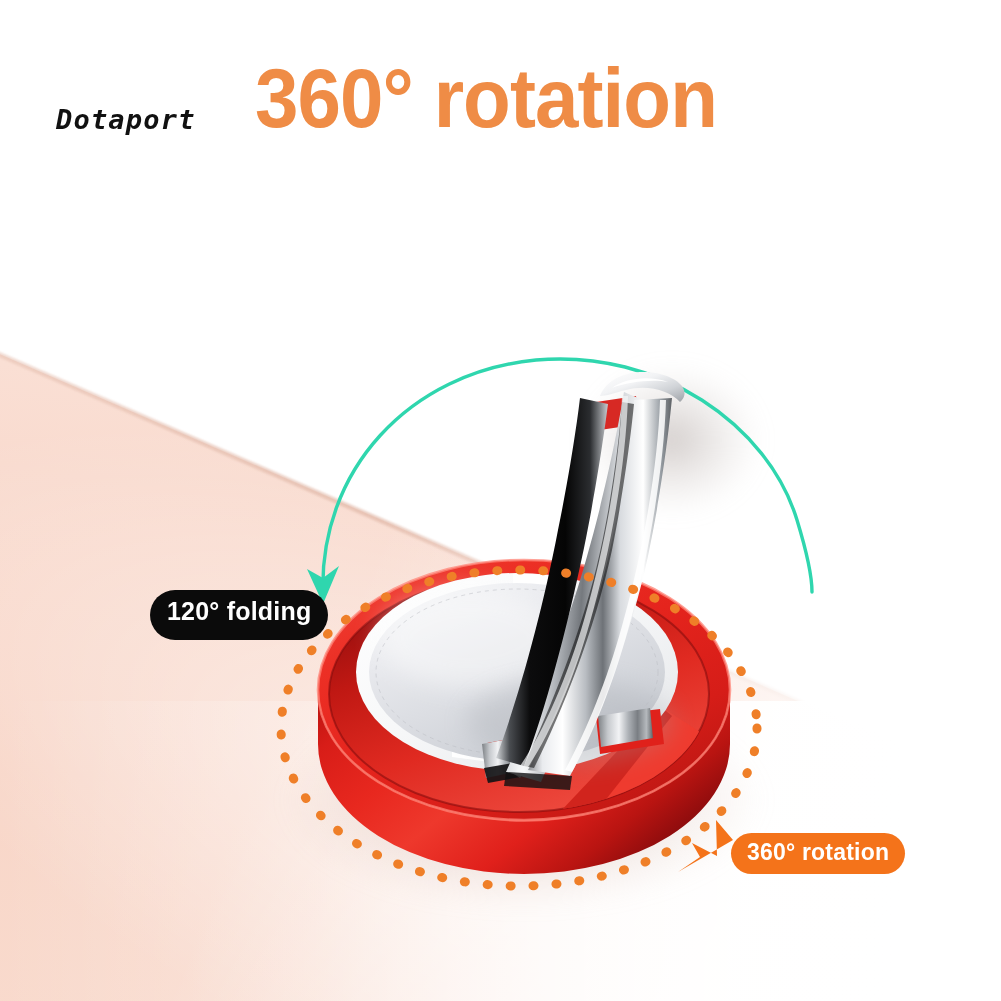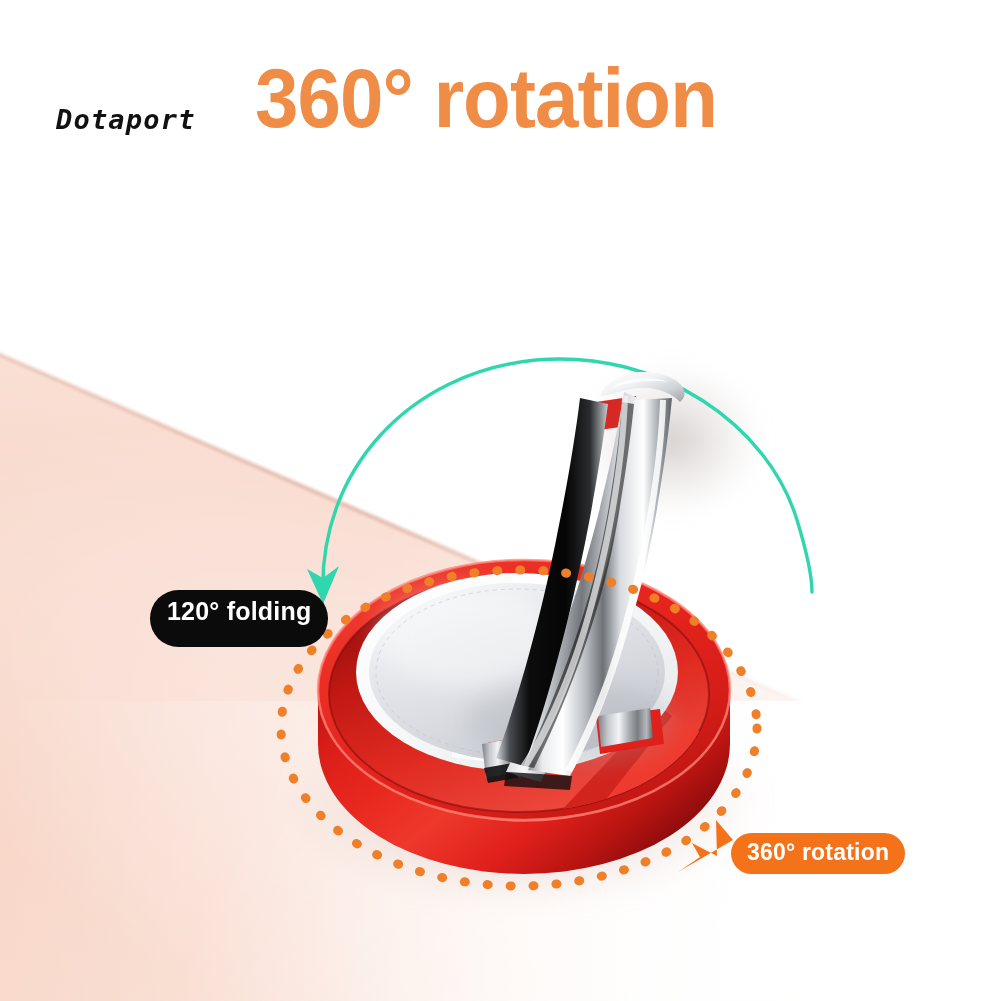--- a/index.html
+++ b/index.html
@@ -138,21 +138,21 @@
     position:absolute;
     display:flex; align-items:center; justify-content:center;
     border-radius:999px;
     color:#ffffff;
     font-weight:700;
     white-space:nowrap;
     font-family:"Liberation Sans", sans-serif;
   }
   .pill-folding{
     left:150px; top:590px;
-    padding:7px 17px 21px;
+    padding:7px 17px 14px;
     background:#0b0b0b;
     font-size:25px;
     letter-spacing:.2px;
   }
   .pill-rotation{
     left:731px; top:833px;
     padding:6px 16px 8px;
     background:#f4731a;
     font-size:23px;
     letter-spacing:.2px;

